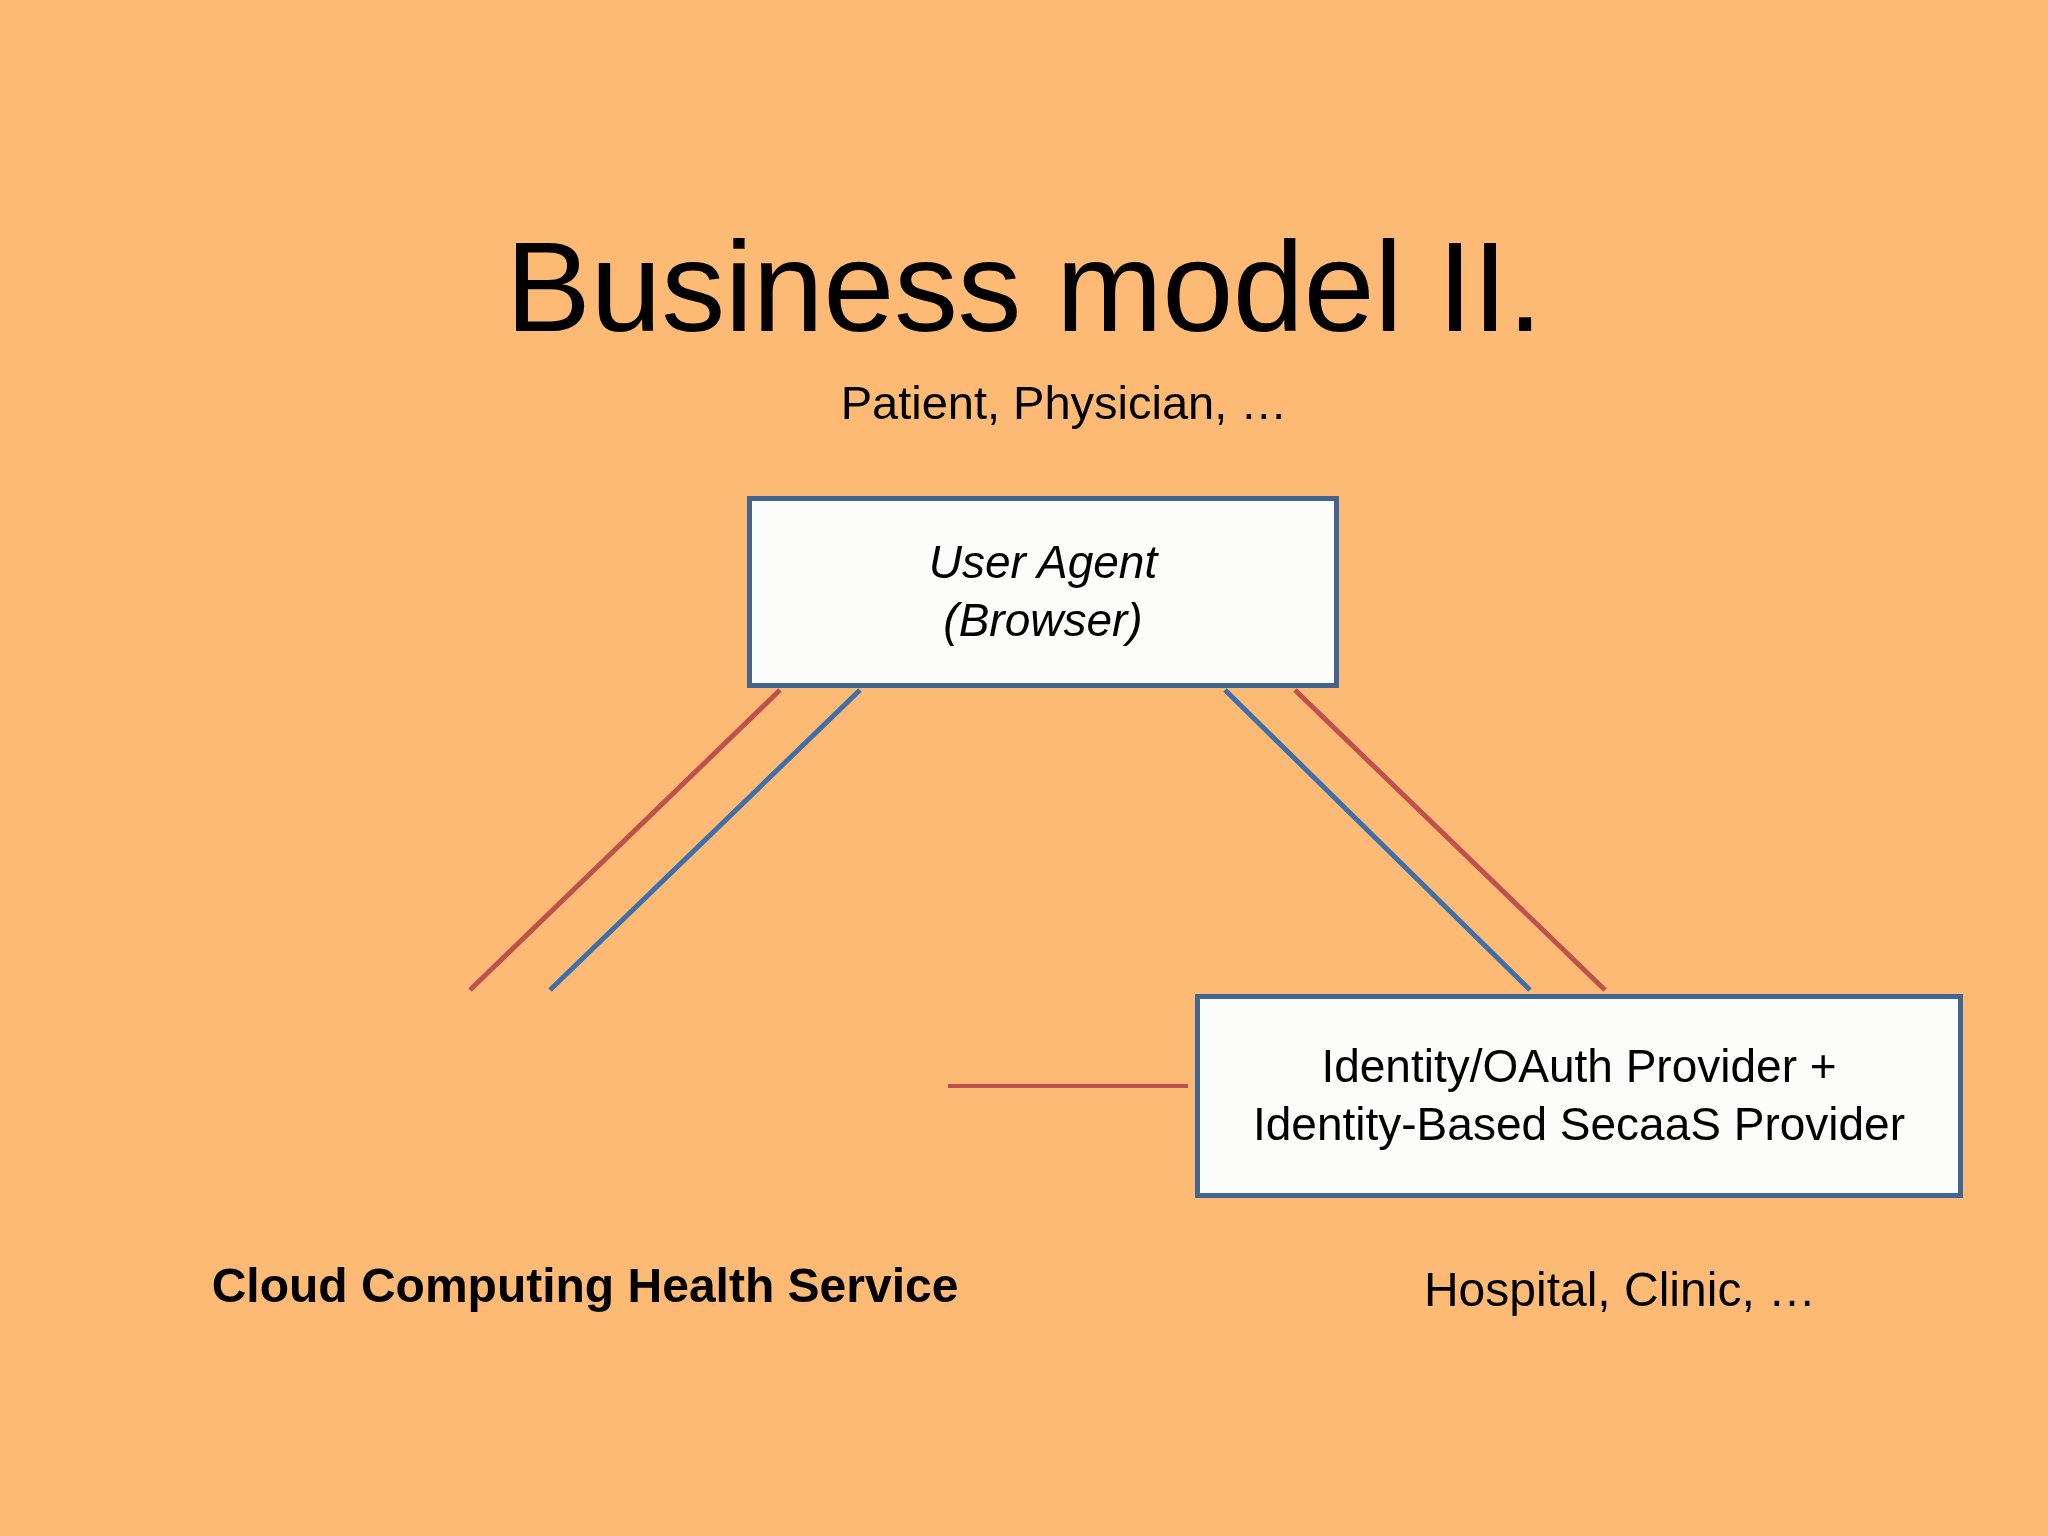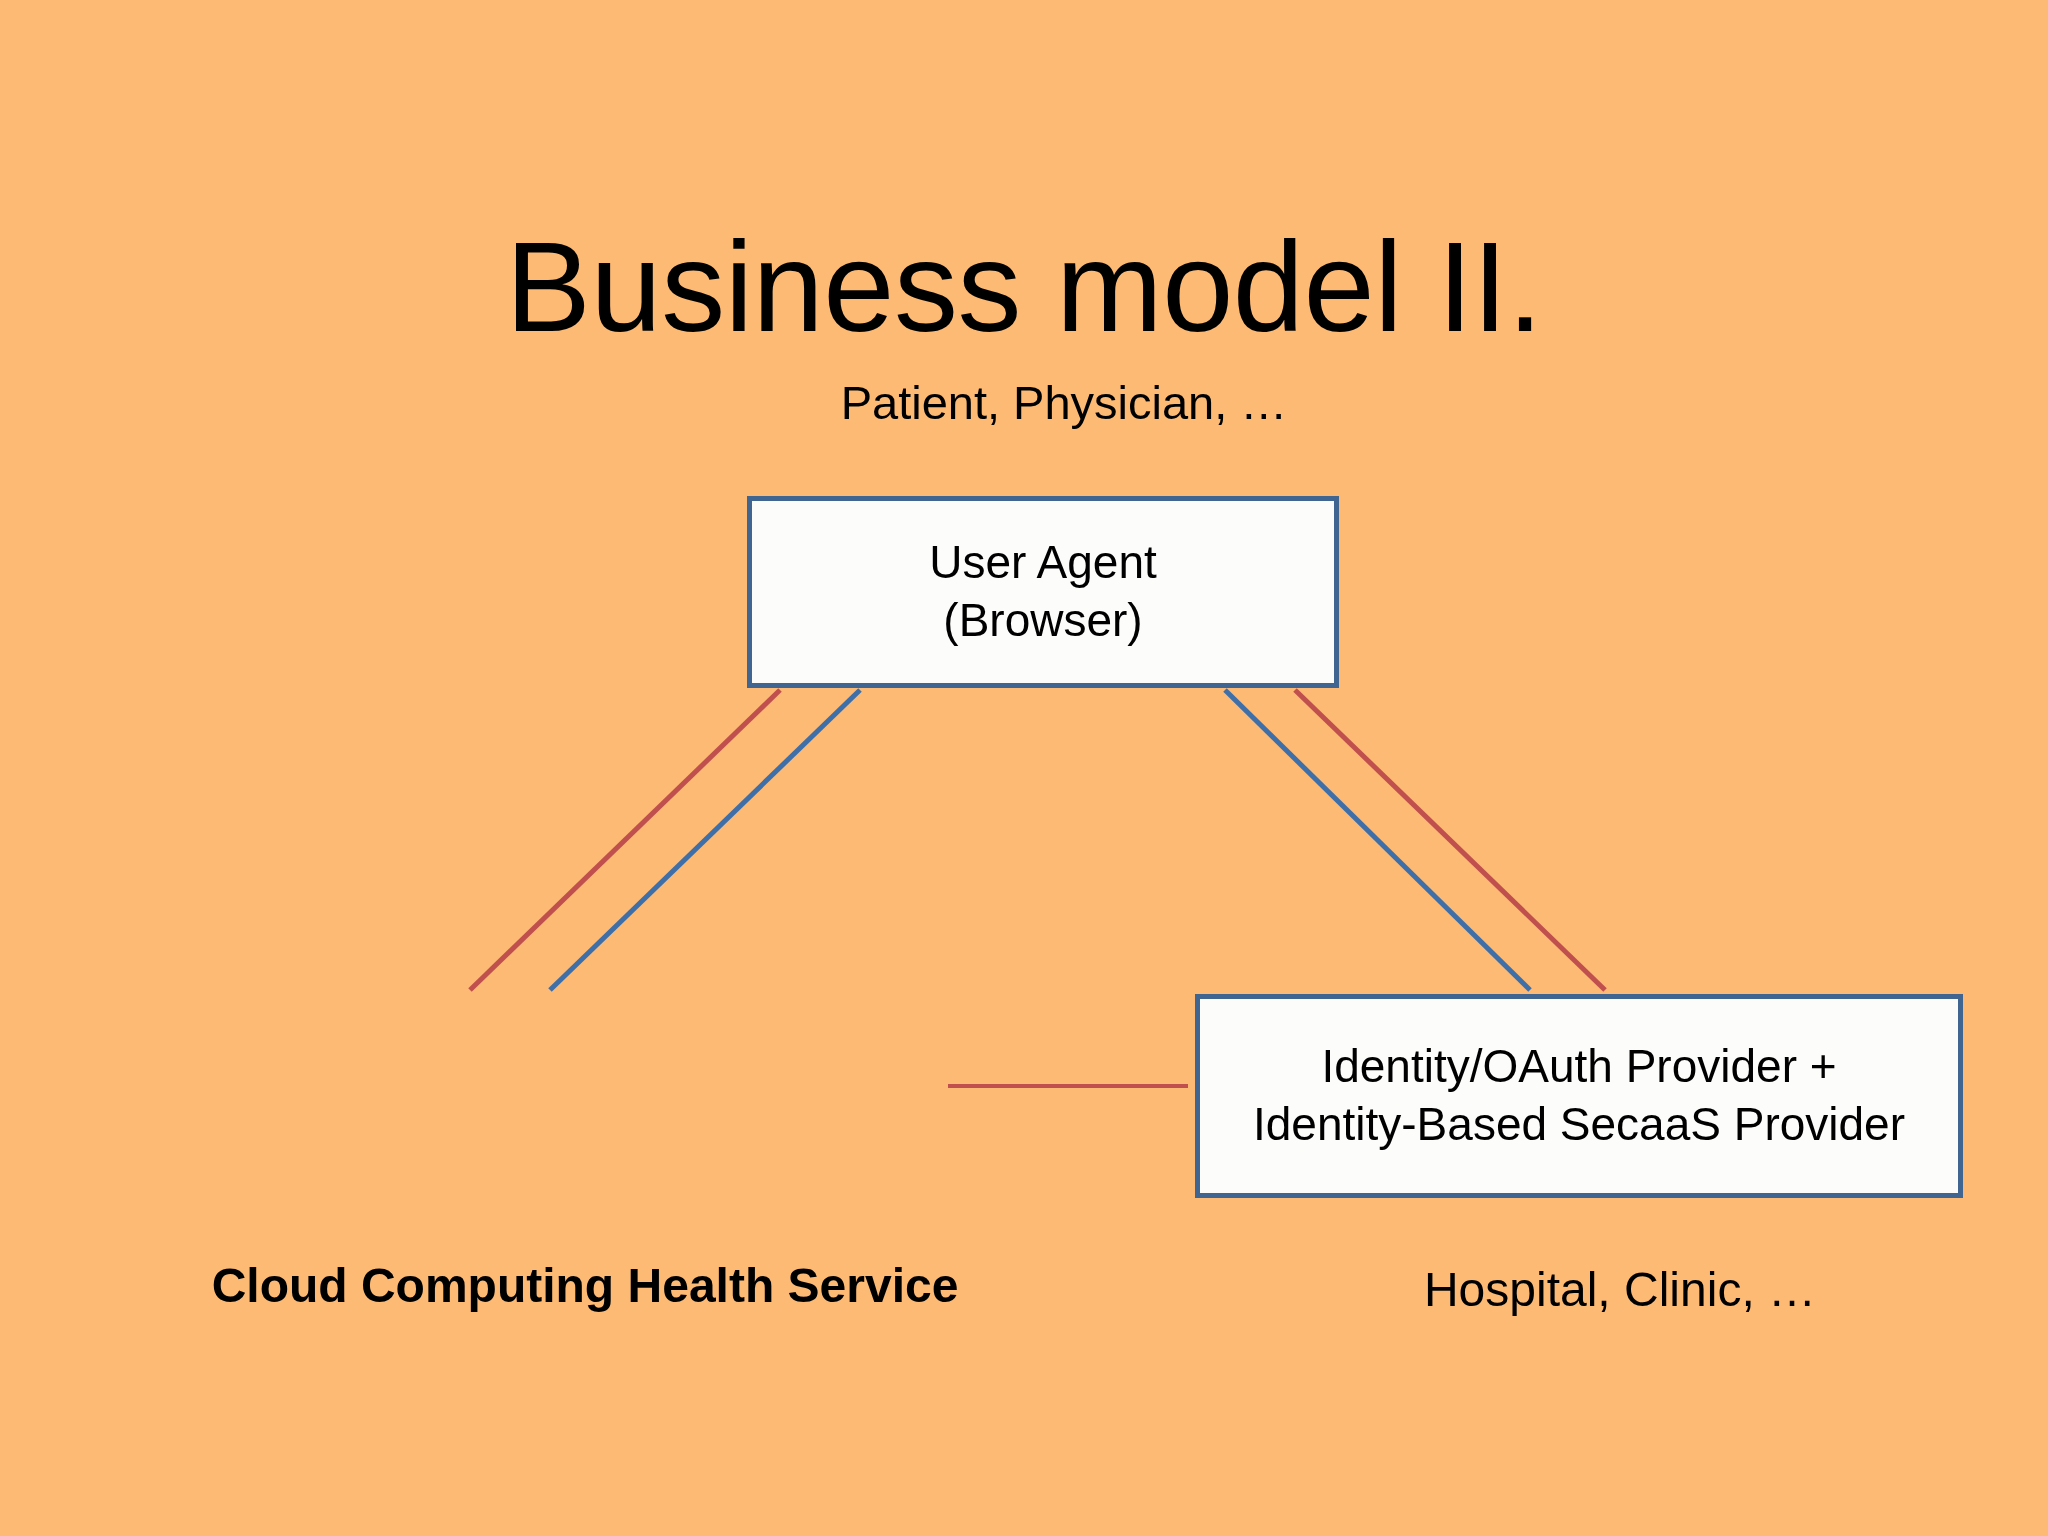--- a/index.html
+++ b/index.html
@@ -87,20 +87,21 @@
     font-size: 46px;
     line-height: 1.26;
     white-space: pre-line;
   }
 
   #node-user-agent {
     left: 747px;
     top: 496px;
     width: 592px;
     height: 192px;
+    font-style: italic;
   }
   #node-data-app {
     left: 152px;
     top: 994px;
     width: 788px;
     height: 204px;
   }
   #node-identity {
     left: 1195px;
     top: 994px;

